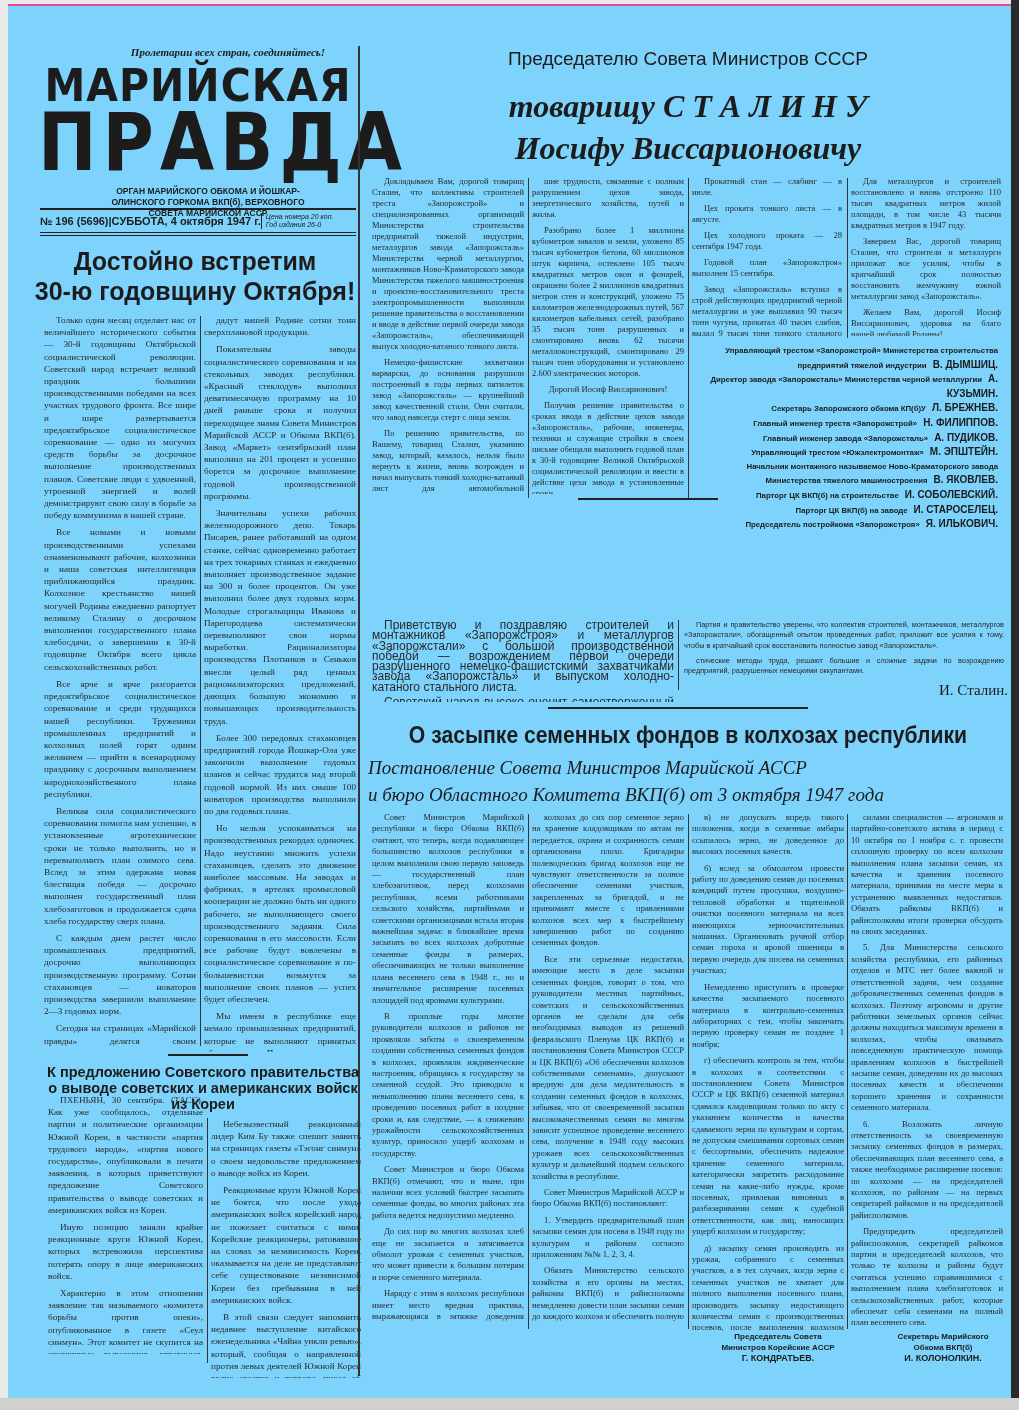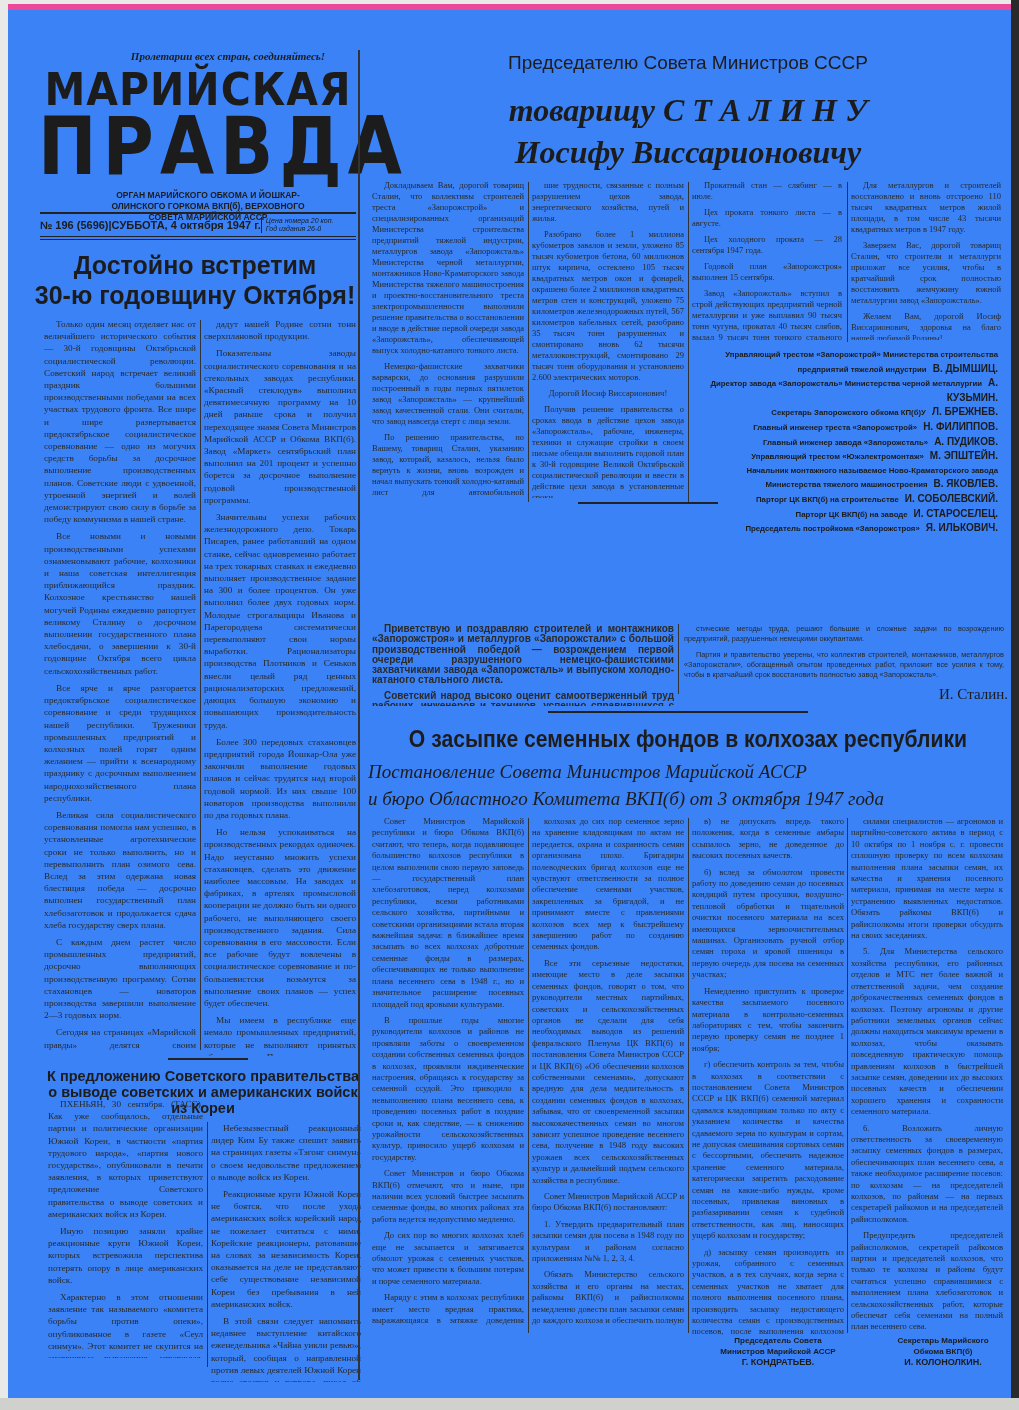--- a/index.html
+++ b/index.html
@@ -1,17 +1,17 @@
 <!DOCTYPE html>
 <html><head>
 <meta charset="utf-8">
 <style>
   html, body { margin:0; padding:0; }
   body { width:1019px; height:1410px; background:#e9e9e7; font-family:"Liberation Serif", serif; color:#1c1c1c; overflow:hidden; position:relative; }
-  .page { position:absolute; left:8px; top:4px; width:1003px; height:1392px; background:#3b82f6; border-top:6px solid #ec4899; }
+  .page { position:absolute; left:8px; top:4px; width:1003px; height:1392px; background:#7dd3fc; border-top:2px solid #ec4899; }
   .rightedge { position:absolute; right:0; top:0; width:8px; height:1410px; background:#2a2a2a; }
   .bottomedge { position:absolute; left:0; bottom:0; width:1019px; height:12px; background:#d0d0cd; }
   .abs { position:absolute; }
   .col-text { font-size:9.2px; line-height:12.2px; text-align:justify; color:#2a2a2a; }
   .col-text p { margin:0 0 5px 0; text-indent:12px; }
   .vrule { position:absolute; width:1px; background:#333; }
   .hrule { position:absolute; height:2px; background:#222; }
   .sans { font-family:"Liberation Sans", sans-serif; }
   .motto { font-style:italic; font-weight:bold; font-size:11px; text-align:center; }
   .mast1 { font-family:"DejaVu Sans", sans-serif; font-weight:900; font-size:41px; letter-spacing:1px; text-align:center; line-height:44px; transform:scaleY(1.1); }
@@ -124,29 +124,29 @@
     <div><span>Главный инженер треста «Запорожстрой»</span><span class="n">Н. ФИЛИППОВ.</span></div>
     <div><span>Главный инженер завода «Запорожсталь»</span><span class="n">А. ПУДИКОВ.</span></div>
     <div><span>Управляющий трестом «Южэлектромонтаж»</span><span class="n">М. ЭПШТЕЙН.</span></div>
     <div><span>Начальник монтажного называемое Ново-Краматорского завода Министерства тяжелого машиностроения</span><span class="n">В. ЯКОВЛЕВ.</span></div>
     <div><span>Парторг ЦК ВКП(б) на строительстве</span><span class="n">И. СОБОЛЕВСКИЙ.</span></div>
     <div><span>Парторг ЦК ВКП(б) на заводе</span><span class="n">И. СТАРОСЕЛЕЦ.</span></div>
     <div><span>Председатель постройкома «Запорожстроя»</span><span class="n">Я. ИЛЬКОВИЧ.</span></div>
   </div>
   <div class="hrule" style="left:570px; top:492px; width:140px;"></div>
 
-  <div class="abs col-text sans" style="left:364px; top:614px; width:302px; height:82px; overflow:hidden; font-size:10px; line-height:10.3px;font-weight:bold;">
+  <div class="abs col-text sans" style="left:364px; top:614px; width:302px; height:82px; overflow:hidden; font-size:12px; line-height:10.3px;">
     <p>Приветствую и поздравляю строителей и монтажников «Запорожстроя» и металлургов «Запорожстали» с большой производственной победой — возрождением первой очереди разрушенного немецко-фашистскими захватчиками завода «Запорожсталь» и выпуском холодно-катаного стального листа.</p>
     <p>Советский народ высоко оценит самоотверженный труд рабочих, инженеров и техников, успешно справившихся с восстановлением первой очереди завода «Запорожсталь».</p>
 
   </div>
   <div class="vrule" style="left:670px; top:614px; height:70px;"></div>
   <div class="abs col-text sans" style="left:676px; top:614px; width:320px; height:60px; overflow:hidden; font-size:7.3px; line-height:10.3px;">
+    <p>Партия и правительство уверены, что коллектив строителей, монтажников, металлургов «Запорожстали», обогащенный опытом проведенных работ, приложит все усилия к тому, чтобы в кратчайший срок восстановить полностью завод «Запорожсталь».</p>
     <p>стические методы труда, решают большие и сложные задачи по возрождению предприятий, разрушенных немецкими оккупантами.</p>
-    <p>Партия и правительство уверены, что коллектив строителей, монтажников, металлургов «Запорожстали», обогащенный опытом проведенных работ, приложит все усилия к тому, чтобы в кратчайший срок восстановить полностью завод «Запорожсталь».</p>
 
   </div>
   <div class="abs" style="left:880px; top:676px; width:120px; text-align:right; font-size:15px;">И. Сталин.</div>
   <div class="hrule" style="left:540px; top:701px; width:260px;"></div>
 
   <div class="abs h-big" style="left:360px; top:716px; width:640px; font-size:23px; transform:scaleX(0.92);">О засыпке семенных фондов в колхозах республики</div>
   <div class="abs" style="left:360px; top:748px; width:640px; font-size:19px; font-style:italic; line-height:27px;">
     <div>Постановление Совета Министров Марийской АССР</div>
     <div>и бюро Областного Комитета ВКП(б) от 3 октября 1947 года</div>
   </div>
@@ -181,21 +181,21 @@
   <div class="abs col-text" style="left:843px; top:806px; width:152px; height:520px; overflow:hidden; font-size:8.6px; line-height:11.4px;">
     <p>силами специалистов — агрономов и партийно-советского актива в период с 10 октября по 1 ноября с. г. провести сплошную проверку по всем колхозам выполнения плана засыпки семян, их качества и хранения посевного материала, принимая на месте меры к устранению выявленных недостатков. Обязать райкомы ВКП(б) и райисполкомы итоги проверки обсудить на своих заседаниях.</p>
     <p>5. Для Министерства сельского хозяйства республики, его районных отделов и МТС нет более важной и ответственной задачи, чем создание доброкачественных семенных фондов в колхозах. Поэтому агрономы и другие работники земельных органов сейчас должны находиться максимум времени в колхозах, чтобы оказывать повседневную практическую помощь правлениям колхозов в быстрейшей засыпке семян, доведении их до высоких посевных качеств и обеспечении хорошего хранения и сохранности семенного материала.</p>
     <p>6. Возложить личную ответственность за своевременную засыпку семенных фондов в размерах, обеспечивающих план весеннего сева, а также необходимое расширение посевов: по колхозам — на председателей колхозов, по районам — на первых секретарей райкомов и на председателей райисполкомов.</p>
     <p>Предупредить председателей райисполкомов, секретарей райкомов партии и председателей колхозов, что только те колхозы и районы будут считаться успешно справившимися с выполнением плана хлебозаготовок и сельскохозяйственных работ, которые обеспечат себя семенами на полный план весеннего сева.</p>
 
   </div>
 
   <div class="abs sig" style="left:700px; top:1326px; width:140px; text-align:center; font-size:8px; line-height:10.5px;">
     <div>Председатель Совета</div>
-    <div>Министров Марийской АССР</div>
+    <div>Министров Корейские АССР</div>
     <div style="font-size:9px;">Г. КОНДРАТЬЕВ.</div>
   </div>
   <div class="abs sig" style="left:880px; top:1326px; width:110px; text-align:center; font-size:8px; line-height:10.5px;">
     <div>Секретарь Марийского</div>
     <div>Обкома ВКП(б)</div>
     <div style="font-size:9px;">И. КОЛОНОЛКИН.</div>
   </div>
 </div>
 
 <div class="rightedge"></div>

